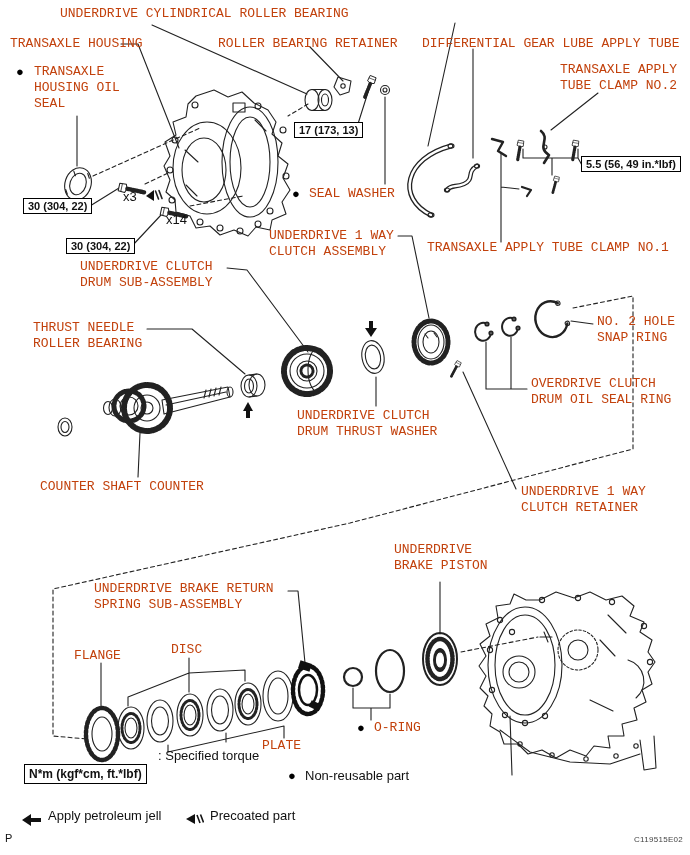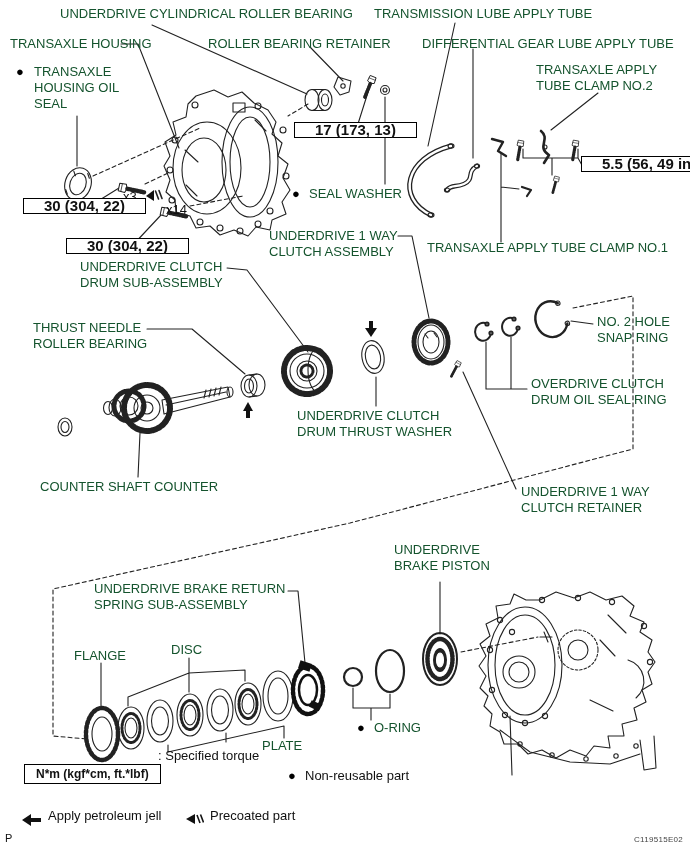--- a/index.html
+++ b/index.html
@@ -1,24 +1,24 @@
 <!DOCTYPE html>
 <html><head>
 <meta charset="utf-8">
 <style>
   html,body{margin:0;padding:0;background:#fff;}
   #page{position:relative;width:690px;height:855px;background:#fff;overflow:hidden;
         font-family:"Liberation Sans","DejaVu Sans",sans-serif;color:#111;}
   #art{position:absolute;left:0;top:0;width:690px;height:855px;}
-  .lbl{position:absolute;font-size:13px;line-height:16px;white-space:pre-line;color:#14532d;}
+  .lbl{position:absolute;font-size:13px;line-height:16px;white-space:pre-line;color:#c2410c;font-family:Liberation Mono, monospace;}
   .bullet{position:absolute;font-size:13px;line-height:14px;color:#000;}
-  .tq{position:absolute;border:1.6px solid #000;background:#fff;font-size:15px;font-weight:bold;
-      padding:1px 20px;white-space:nowrap;line-height:12px;}
+  .tq{position:absolute;border:1.6px solid #000;background:#fff;font-size:11px;font-weight:bold;
+      padding:1px 4px;white-space:nowrap;line-height:12px;}
   .tq-lg{position:absolute;border:1.6px solid #000;background:#fff;font-size:12px;font-weight:bold;
-      padding:2px 11px;white-space:nowrap;line-height:14px;}
+      padding:2px 4px;white-space:nowrap;line-height:14px;}
   .qty{position:absolute;font-size:13px;color:#111;}
   .legend-text{position:absolute;font-size:13px;color:#111;white-space:nowrap;}
   .figcode{position:absolute;font-size:8px;color:#444;letter-spacing:0.3px;}
   .pmark{position:absolute;font-size:11px;color:#111;}
   .licon{position:absolute;}
 </style>
 </head>
 <body>
 
 <div id="page">
@@ -296,42 +296,41 @@
         <circle cx="650" cy="662" r="2.6"></circle>
       <circle cx="520" cy="744" r="2.2"></circle>
         <circle cx="552" cy="755" r="2.2"></circle>
         <circle cx="586" cy="759" r="2.2"></circle>
       <circle cx="616" cy="756" r="2.2"></circle>
         <circle cx="636" cy="746" r="2.2"></circle>
     </g>
   </svg>
 
   <div class="lbl" style="left:60px;top:6px">UNDERDRIVE CYLINDRICAL ROLLER BEARING</div>
-  <div class="lbl" style="left:374px;top:6px">TRANSMISSION LUBE APPLY TUBE</div>
   <div class="lbl" style="left:10px;top:36px">TRANSAXLE HOUSING</div>
-  <div class="lbl" style="left:208px;top:36px">ROLLER BEARING RETAINER</div>
+  <div class="lbl" style="left:218px;top:36px">ROLLER BEARING RETAINER</div>
   <div class="lbl" style="left:422px;top:36px">DIFFERENTIAL GEAR LUBE APPLY TUBE</div>
 
   <span class="bullet" style="left:16px;top:65px">●</span>
   <div class="lbl" style="left:34px;top:64px">TRANSAXLE
 HOUSING OIL
 SEAL</div>
 
-  <div class="lbl" style="left:536px;top:62px">TRANSAXLE APPLY
+  <div class="lbl" style="left:560px;top:62px">TRANSAXLE APPLY
 TUBE CLAMP NO.2</div>
 
   <div class="tq" style="left:294px;top:122px">17 (173, 13)</div>
   <div class="tq" style="left:581px;top:156px">5.5 (56, 49 in.*lbf)</div>
 
   <span class="bullet" style="left:292px;top:187px">●</span>
   <div class="lbl" style="left:309px;top:186px">SEAL WASHER</div>
 
   <div class="qty" style="left:123px;top:189px">x3</div>
   <div class="tq" style="left:23px;top:198px">30 (304, 22)</div>
-  <div class="qty" style="left:166px;top:202px">x14</div>
+  <div class="qty" style="left:166px;top:212px">x14</div>
   <div class="tq" style="left:66px;top:238px">30 (304, 22)</div>
 
   <div class="lbl" style="left:269px;top:228px">UNDERDRIVE 1 WAY
 CLUTCH ASSEMBLY</div>
   <div class="lbl" style="left:427px;top:240px">TRANSAXLE APPLY TUBE CLAMP NO.1</div>
   <div class="lbl" style="left:80px;top:259px">UNDERDRIVE CLUTCH
 DRUM SUB-ASSEMBLY</div>
 
   <div class="lbl" style="left:33px;top:320px">THRUST NEEDLE
 ROLLER BEARING</div>

